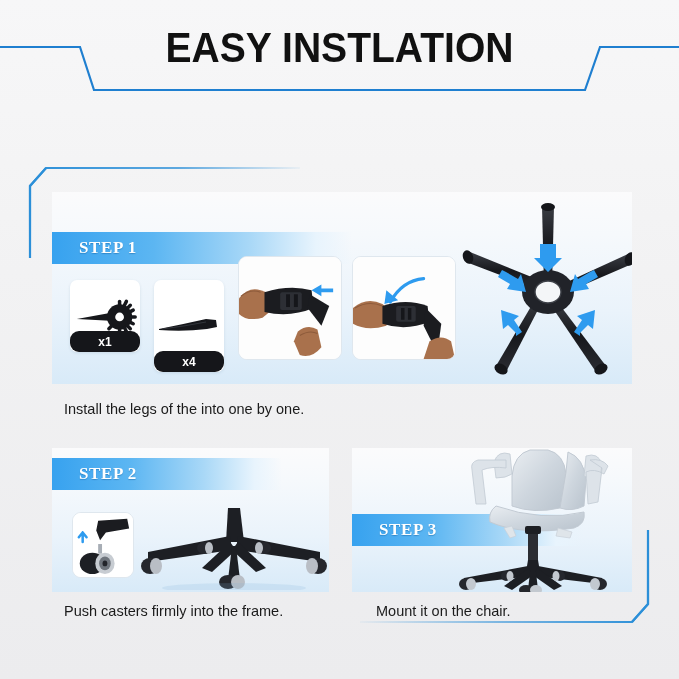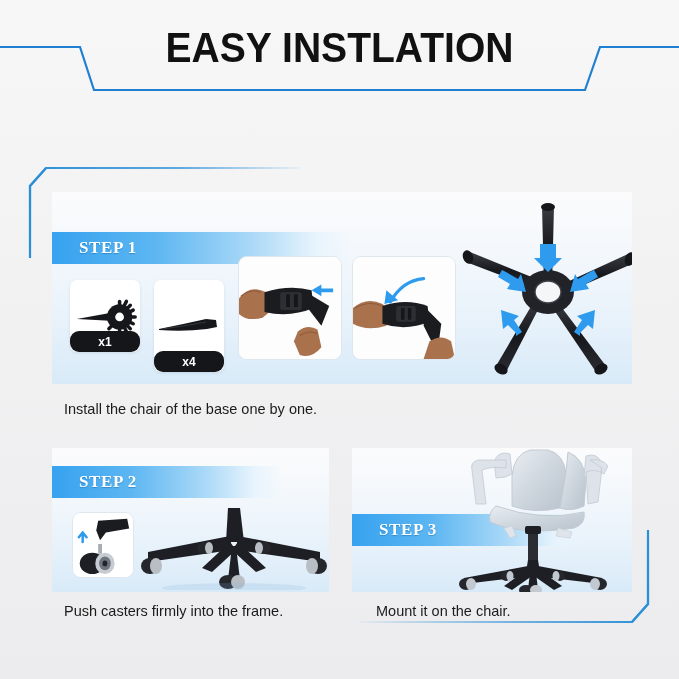--- a/index.html
+++ b/index.html
@@ -43,21 +43,21 @@
   #card-step2 { left: 52px; top: 448px; width: 277px; height: 144px; }
   #card-step3 { left: 352px; top: 448px; width: 280px; height: 144px; }
 
   .step-badge {
     position: absolute;
     height: 32px;
     background: linear-gradient(90deg,#37a2ef 0%,#5cb6f2 34%,#a9d8f7 66%,#e8f4fd 88%,rgba(255,255,255,0) 100%);
     display: flex; align-items: center;
   }
   #card-step1 .step-badge { left: 0; top: 40px; width: 300px; }
-  #card-step2 .step-badge { left: 0; top: 18px; width: 230px; }
+  #card-step2 .step-badge { left: 0; top: 10px; width: 230px; }
   #card-step3 .step-badge { left: 0; top: 26px; width: 232px; margin-top: 40px; }
 
   .step-badge-label {
     color: #ffffff;
     font-size: 17px;
     font-weight: bold;
     letter-spacing: 0.6px;
     padding-left: 27px;
     text-shadow: 0 1px 1px rgba(0,70,130,0.35);
     font-family: Liberation Serif, serif;
@@ -276,21 +276,21 @@
     <g fill="#2e9bef">
       <path d="M86 44 L78 44 L78 58 L72 58 L86 72 L100 58 L94 58 L94 44 Z"></path>
       <path d="M132 70 L136 77 L124 84 L127 89 L108 92 L113 74 L116 79 L128 72 Z"></path>
       <path d="M118 136 L112 132 L120 120 L115 116 L133 110 L131 129 L126 125 L118 133 Z"></path>
       <path d="M54 136 L60 132 L52 120 L57 116 L39 110 L41 129 L46 125 L54 133 Z"></path>
       <path d="M40 70 L36 77 L48 84 L45 89 L64 92 L59 74 L56 79 L44 72 Z"></path>
     </g>
   </svg>
 </div>
 
-<div class="caption" id="cap1">Install the chair of the base one by one.</div>
+<div class="caption" id="cap1">Install the legs of the into one by one.</div>
 
 <div class="card" id="card-step2">
 
   <div class="step-badge">
     <span class="step-badge-label">STEP 2</span>
   </div>
 
 
   <div class="photo-box" style="left:20px; top:64px; width:62px; height:66px;">
     <svg class="svgfull" viewBox="0 0 62 66">

